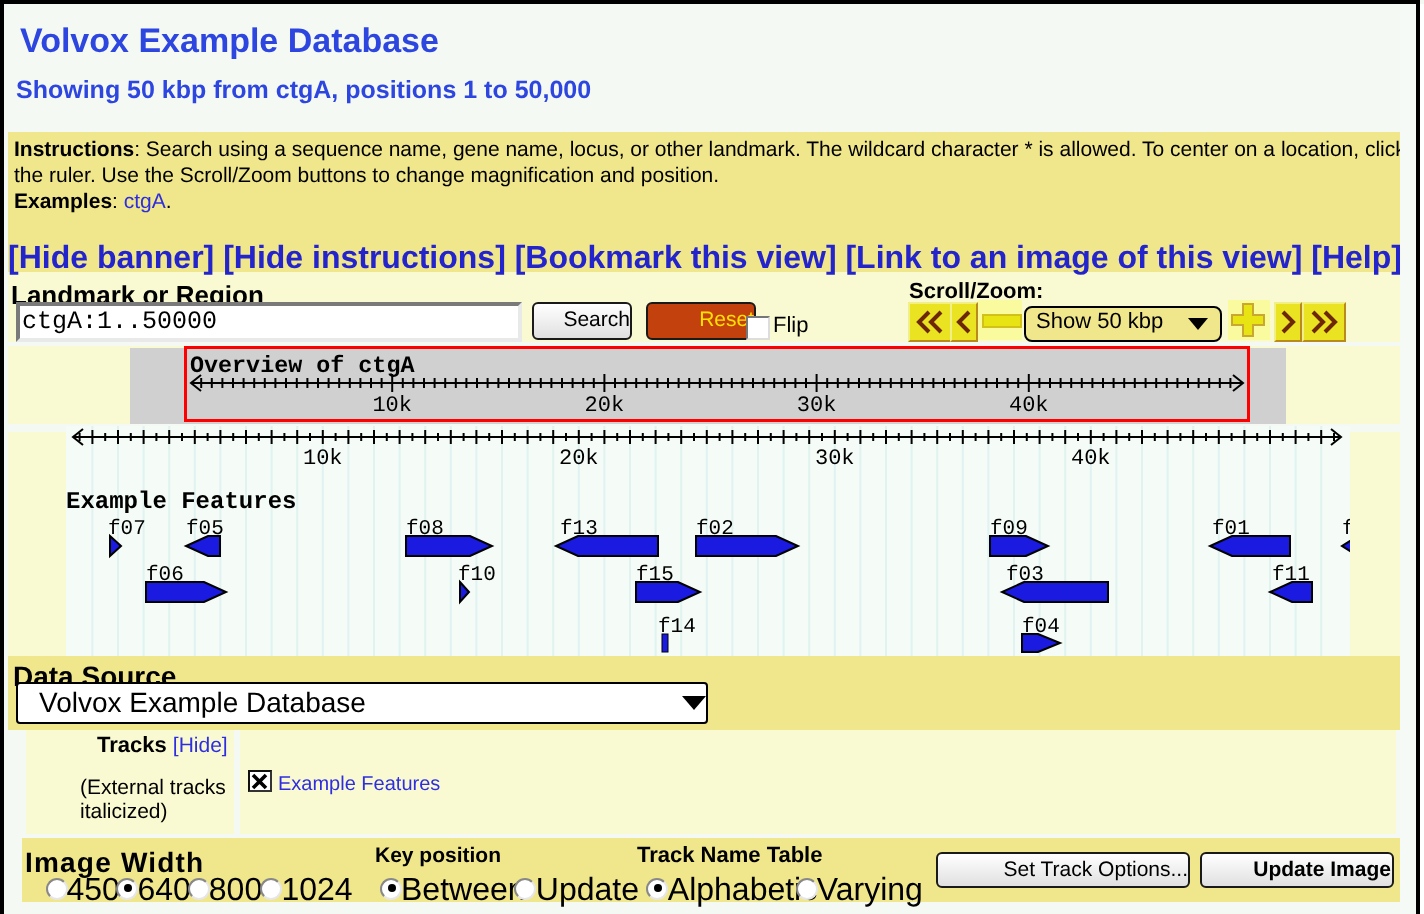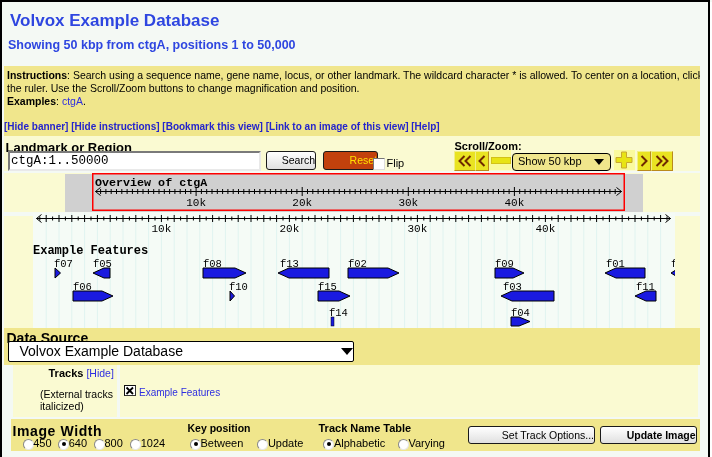--- a/index.html
+++ b/index.html
@@ -8,34 +8,34 @@
 #page { position:absolute; left:0; top:0; width:712px; height:457px; background:#f4f9f4; overflow:hidden; }
 .bL { position:absolute; left:0; top:0; width:2px; height:457px; background:#000; }
 .bT { position:absolute; left:0; top:0; width:710px; height:2px; background:#000; }
 .bR { position:absolute; left:708px; top:0; width:2px; height:457px; background:#000; }
 .wR { position:absolute; left:700px; top:2px; width:8px; height:455px; background:#f6faf6; }
 h1 { position:absolute; left:10px; top:11px; font-size:17px; font-weight:bold; color:#2e46e0; }
 h2 { position:absolute; left:8px; top:38px; font-size:12.5px; font-weight:bold; color:#2e46e0; }
 .khaki { position:absolute; background:#f0e68c; }
 .pale  { position:absolute; background:#fafad2; }
 .instr { position:absolute; left:7px; top:69px; font-size:10.5px; line-height:13px; color:#000; white-space:nowrap; }
-.links { position:absolute; left:4px; top:121px; font-size:10px; font-weight:bold; color:#2424cc; }
+.links { position:absolute; left:4px; top:121px; font-size:16px; font-weight:bold; color:#2424cc; }
 .lbl  { position:absolute; font-weight:bold; color:#000; }
 a.blue { color:#2e2ee0; text-decoration:none; }
 .input { position:absolute; left:7.5px; top:151px; width:248px; height:16px; background:#fff;
          border:2px solid; border-color:#7a7a7a #e9e9e9 #e9e9e9 #7a7a7a;
          font-family:"Liberation Mono",monospace; font-size:12.5px; line-height:16px; padding-left:1.5px; }
 .btn { position:absolute; background:linear-gradient(#ffffff, #e0e0e0); border:1.5px solid #1a1a1a; border-radius:3px;
        font-size:10.5px; color:#000; text-align:right; }
 .chevbtn { position:absolute; background:#e9e322; border:1px solid; border-color:#f2ef86 #b98a1c #b98a1c #f2ef86; }
 .cb { position:absolute; width:10px; height:10px; background:#fff; border:1px solid; border-color:#777 #ddd #ddd #777; }
 .cb svg { display:block; }
 .radio { position:absolute; width:9px; height:9px; background:#fff; border:1px solid; border-color:#888 #e6e6e6 #e6e6e6 #888; border-radius:50%; }
 .rdot { position:absolute; left:2.5px; top:2.5px; width:4px; height:4px; background:#000; border-radius:50%; }
-.rlbl { position:absolute; font-size:11px; color:#000; }
+.rlbl { position:absolute; font-size:16px; color:#000; }
 .detailbg { position:absolute; left:33px; top:213px; width:642px; height:115px; background:#f5fbf6; }
 .select { position:absolute; background:#fff; border:1.5px solid #000; border-radius:2px; color:#000; }
 .ital { position:absolute; font-size:10.5px; color:#000; text-align:left; }
 </style>
 </head>
 <body>
 <div id="page">
   <div class="khaki" style="left:4px; top:66px;  width:696px; height:70px;"></div>
   <div class="pale" style="left:4px; top:136px; width:696px; height:35px;"></div>
   <div class="pale" style="left:4px; top:173px; width:696px; height:39px;"></div>

